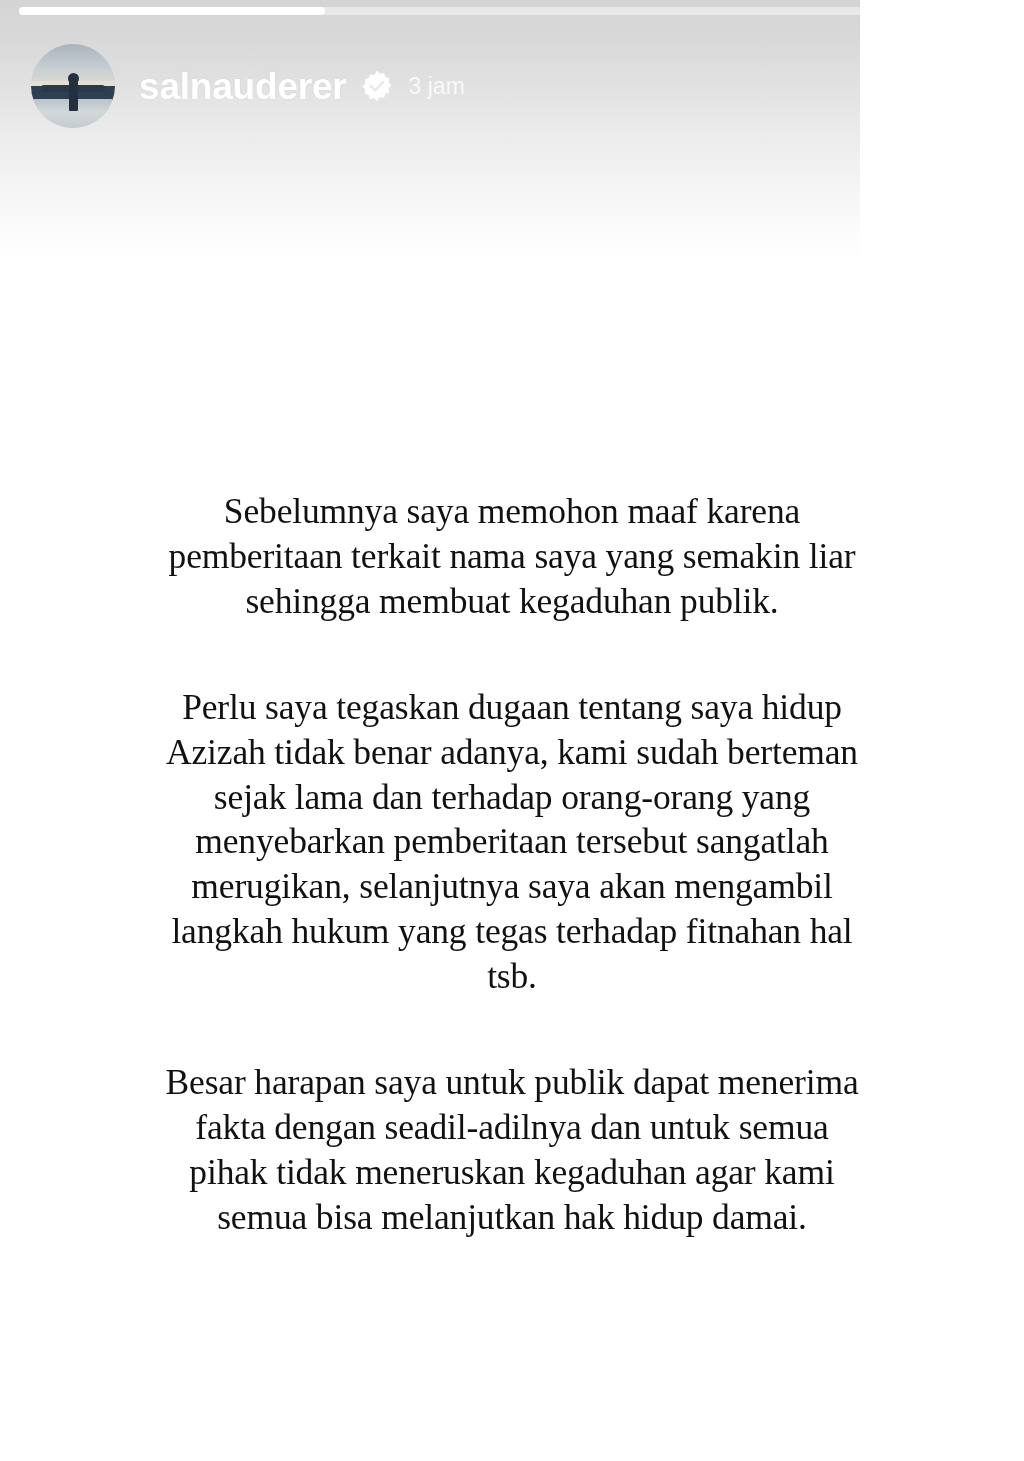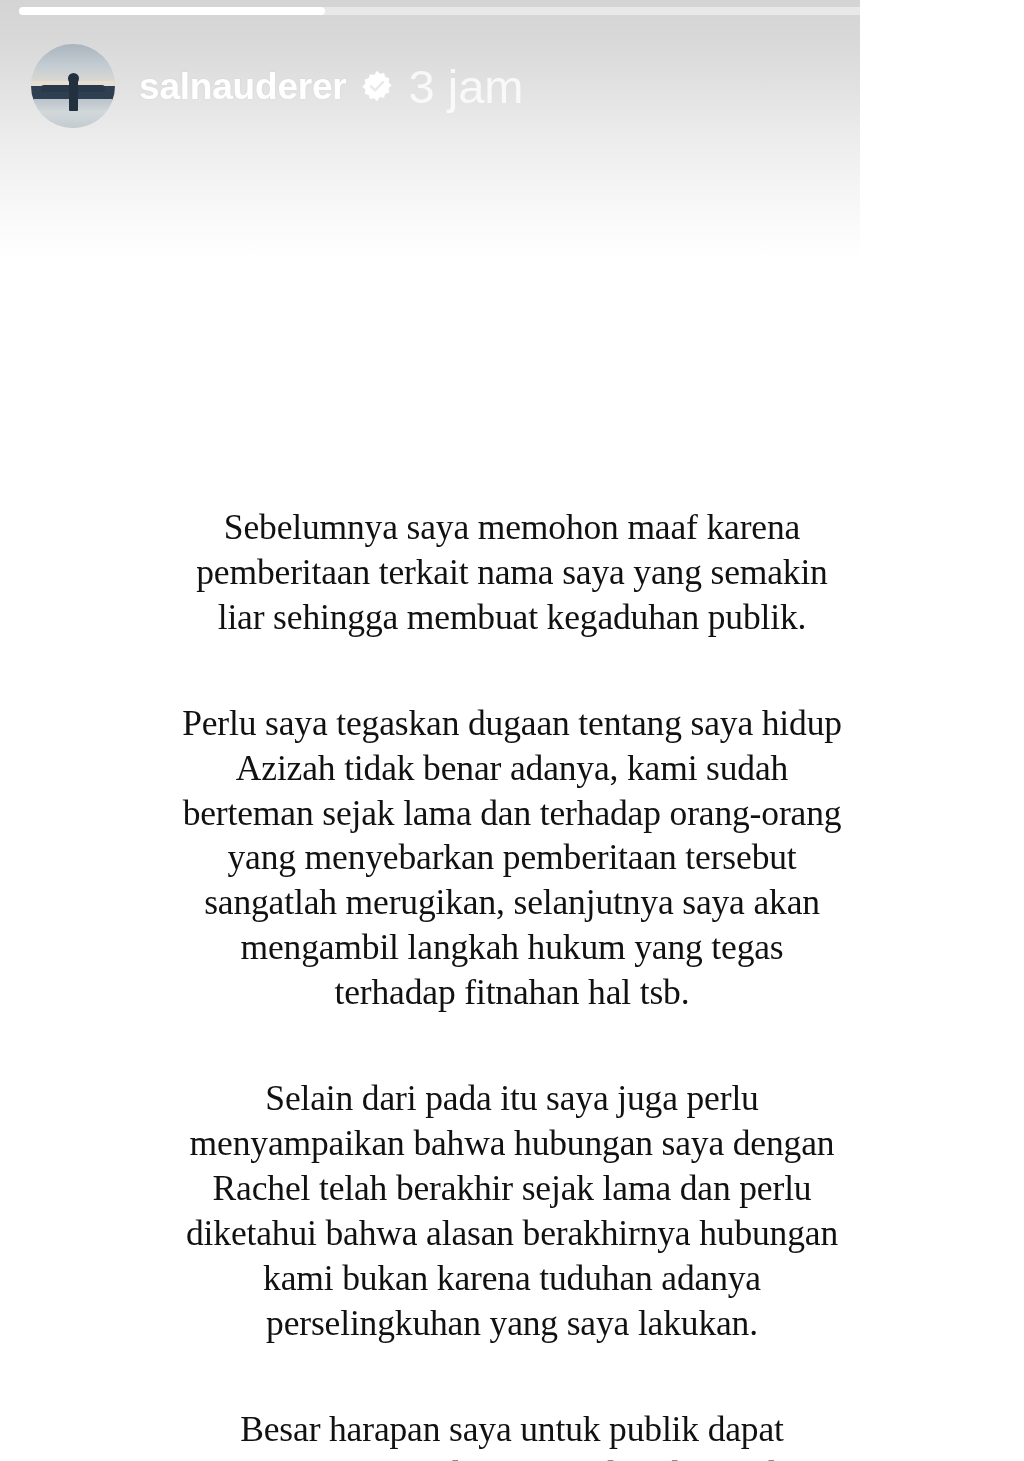--- a/index.html
+++ b/index.html
@@ -139,21 +139,21 @@
     margin-left: 14px;
     width: 32px;
     height: 32px;
     flex: 0 0 32px;
     display: block;
   }
 
   .timestamp {
     margin-left: 16px;
     color: rgba(255,255,255,0.78);
-    font-size: 47px;
+    font-size: 23px;
     font-weight: 400;
     line-height: 1;
     white-space: nowrap;
   }
 
   .spacer { flex: 1 1 auto; }
 
   .more-menu {
     width: 44px;
     height: 48px;
@@ -180,21 +180,21 @@
     left: 162px;
     width: 700px;
     text-align: center;
     color: #111111;
     font-family: "Liberation Serif", "DejaVu Serif", serif;
     font-size: 35.5px;
     line-height: 1.265;
     letter-spacing: -0.15px;
   }
   .statement p {
-    margin: 16px;
+    margin: 0;
   }
   .statement p + p {
     margin-top: 1.72em;
   }
 </style>
 </head>
 <body>
 
 <div id="story">
 
@@ -230,17 +230,16 @@
     <div class="more-menu">
       <i></i>
       <i></i>
       <i></i>
     </div>
   </div>
 
   <div class="statement" id="statement">
       <p>Sebelumnya saya memohon maaf karena pemberitaan terkait nama saya yang semakin liar sehingga membuat kegaduhan publik.</p>
       <p>Perlu saya tegaskan dugaan tentang saya hidup Azizah tidak benar adanya, kami sudah berteman sejak lama dan terhadap orang-orang yang menyebarkan pemberitaan tersebut sangatlah merugikan, selanjutnya saya akan mengambil langkah hukum yang tegas terhadap fitnahan hal tsb.</p>
-      <p>Selain dari pada itu saya juga perlu menyampaikan bahwa hubungan saya dengan Rachel telah berakhir sejak lama dan perlu diketahui bahwa alasan berakhirnya hubungan kami bukan karena tuduhan adanya perselingkuhan yang saya lakukan.</p>
       <p>Besar harapan saya untuk publik dapat menerima fakta dengan seadil-adilnya dan untuk semua pihak tidak meneruskan kegaduhan agar kami semua bisa melanjutkan hak hidup damai.</p>
     </div>
 
 </div>
 
 </body></html>

